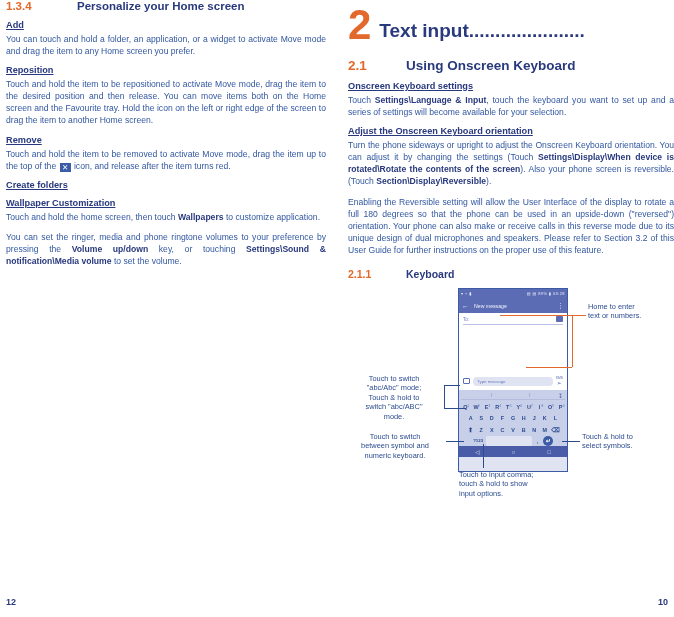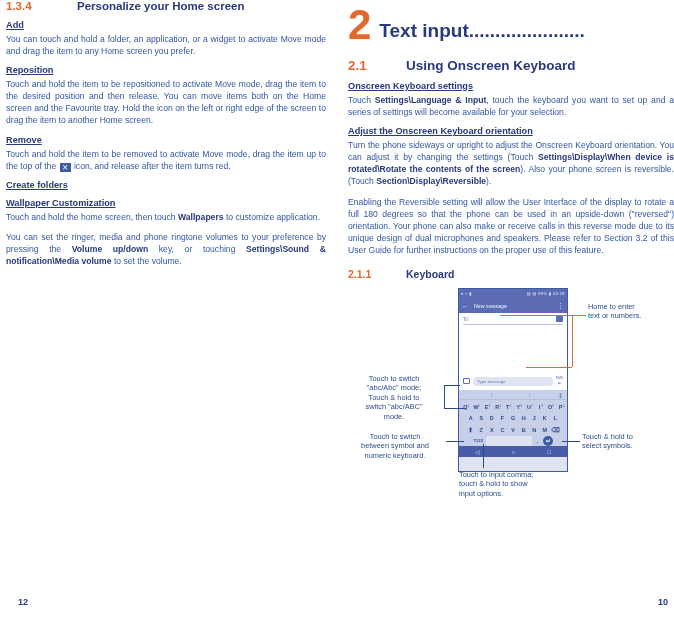--- a/index.html
+++ b/index.html
@@ -309,21 +309,21 @@
   .leader-blue.v { width: 1px; }
 
   
   .pagenum {
     position: absolute;
     bottom: 10px;
     font-size: 9px;
     font-weight: bold;
     color: #28397d;
   }
-  .pagenum.l { left: 18px; }
+  .pagenum.l { left: 6px; }
   .pagenum.r { right: 6px; }
 </style>
 </head>
 <body>
 
 <div class="page">
 
   <div class="col col-left">
 
     <div class="h2">

